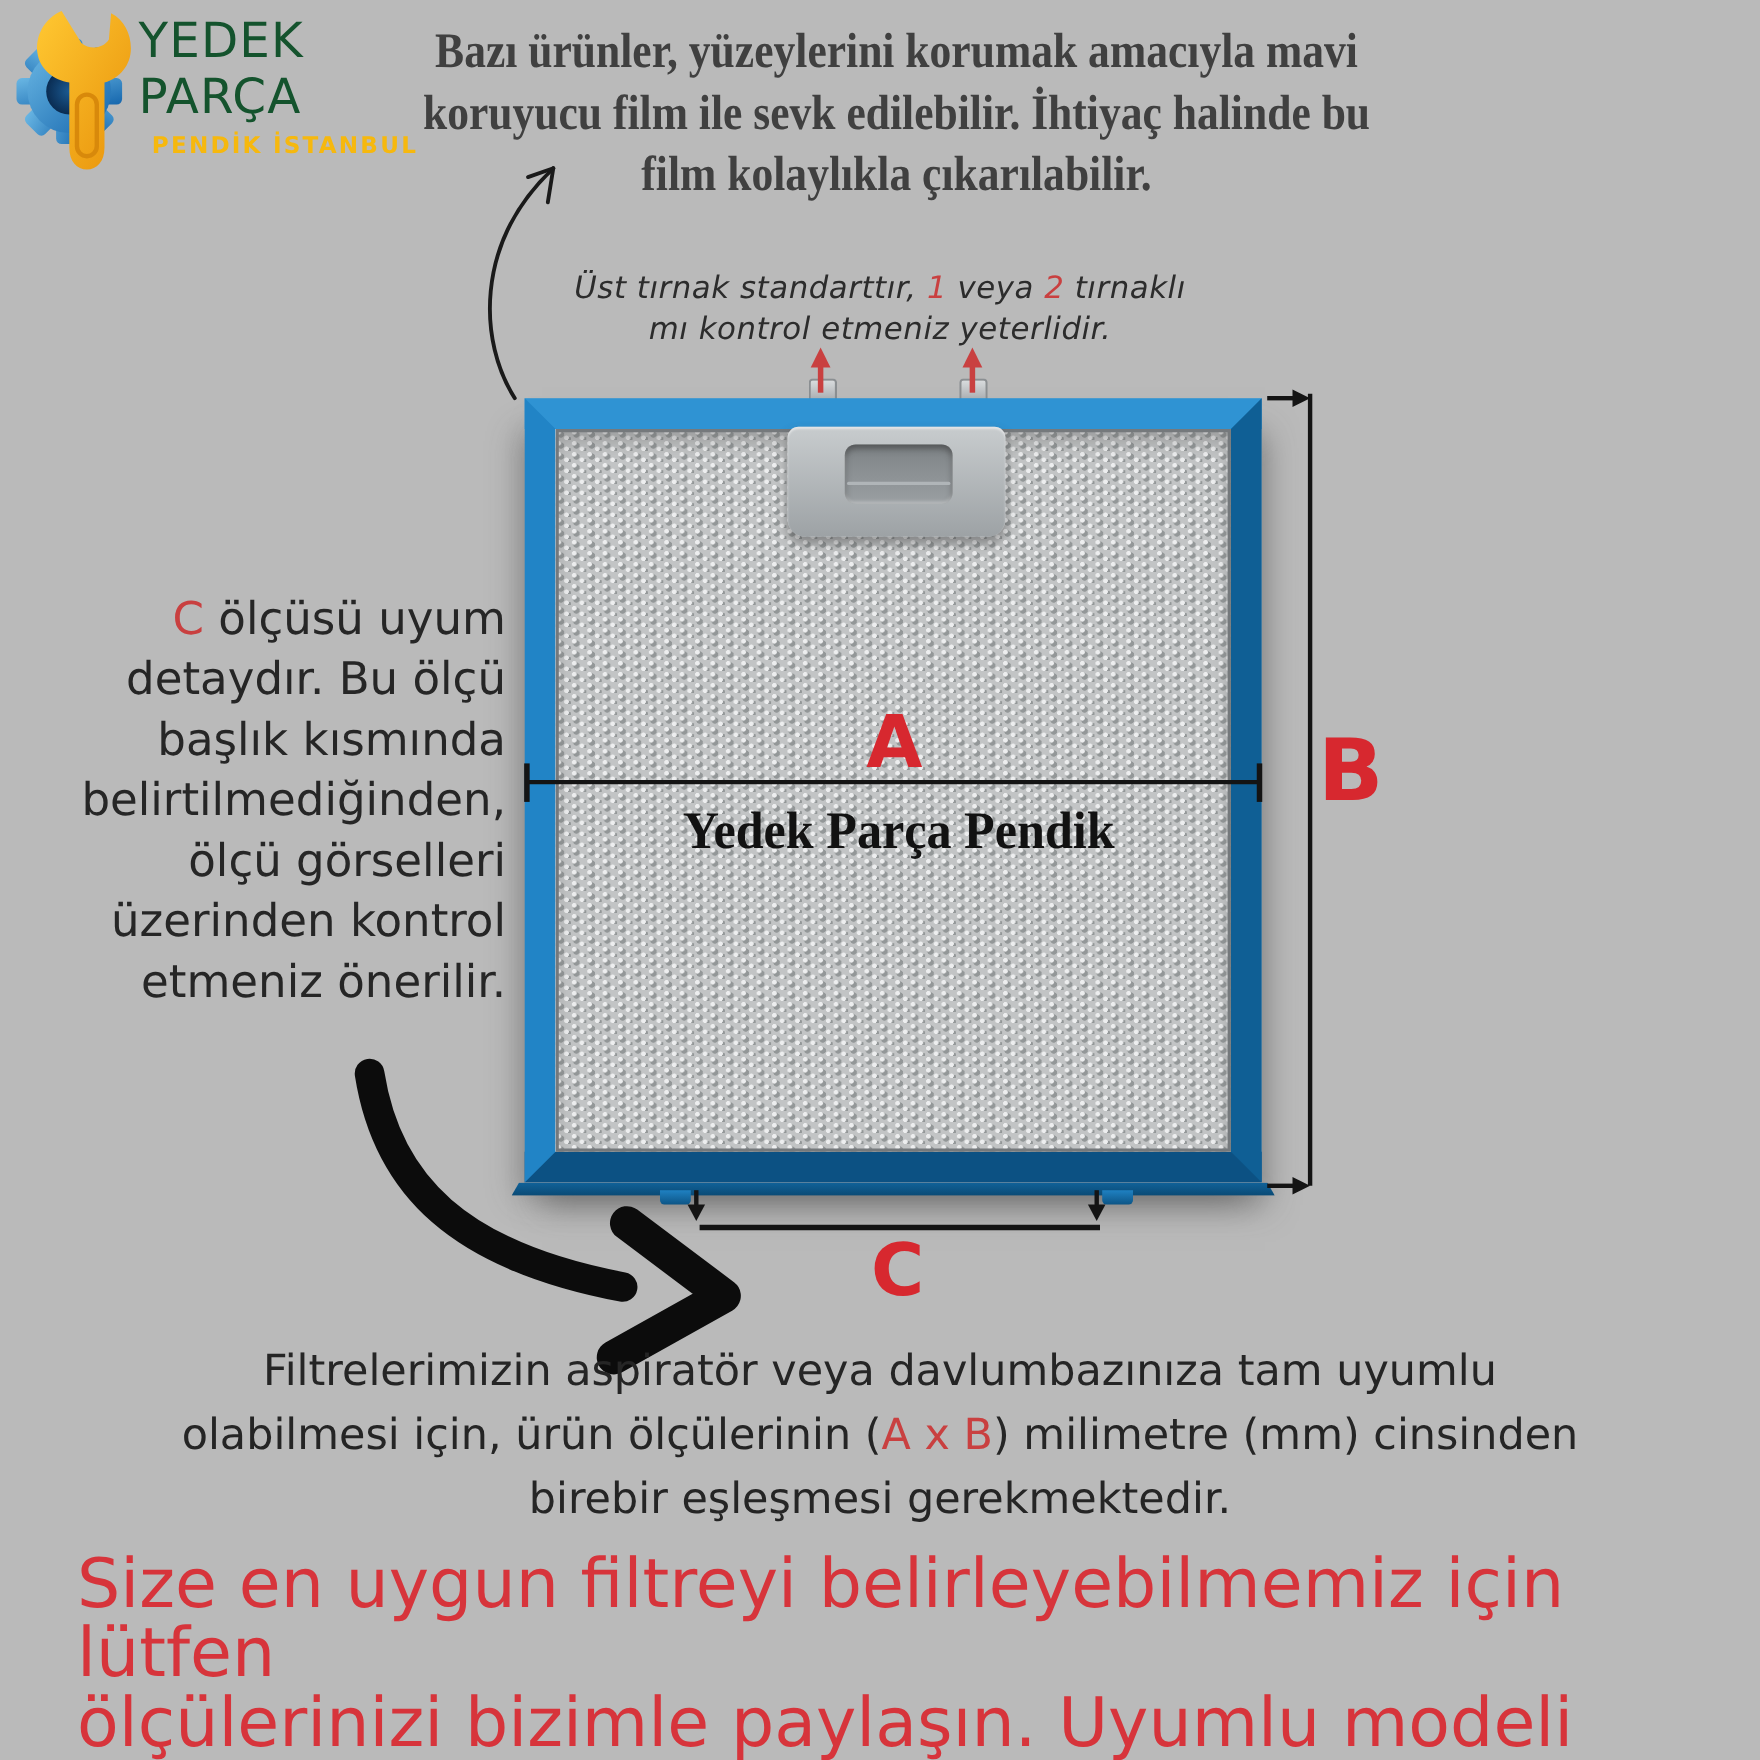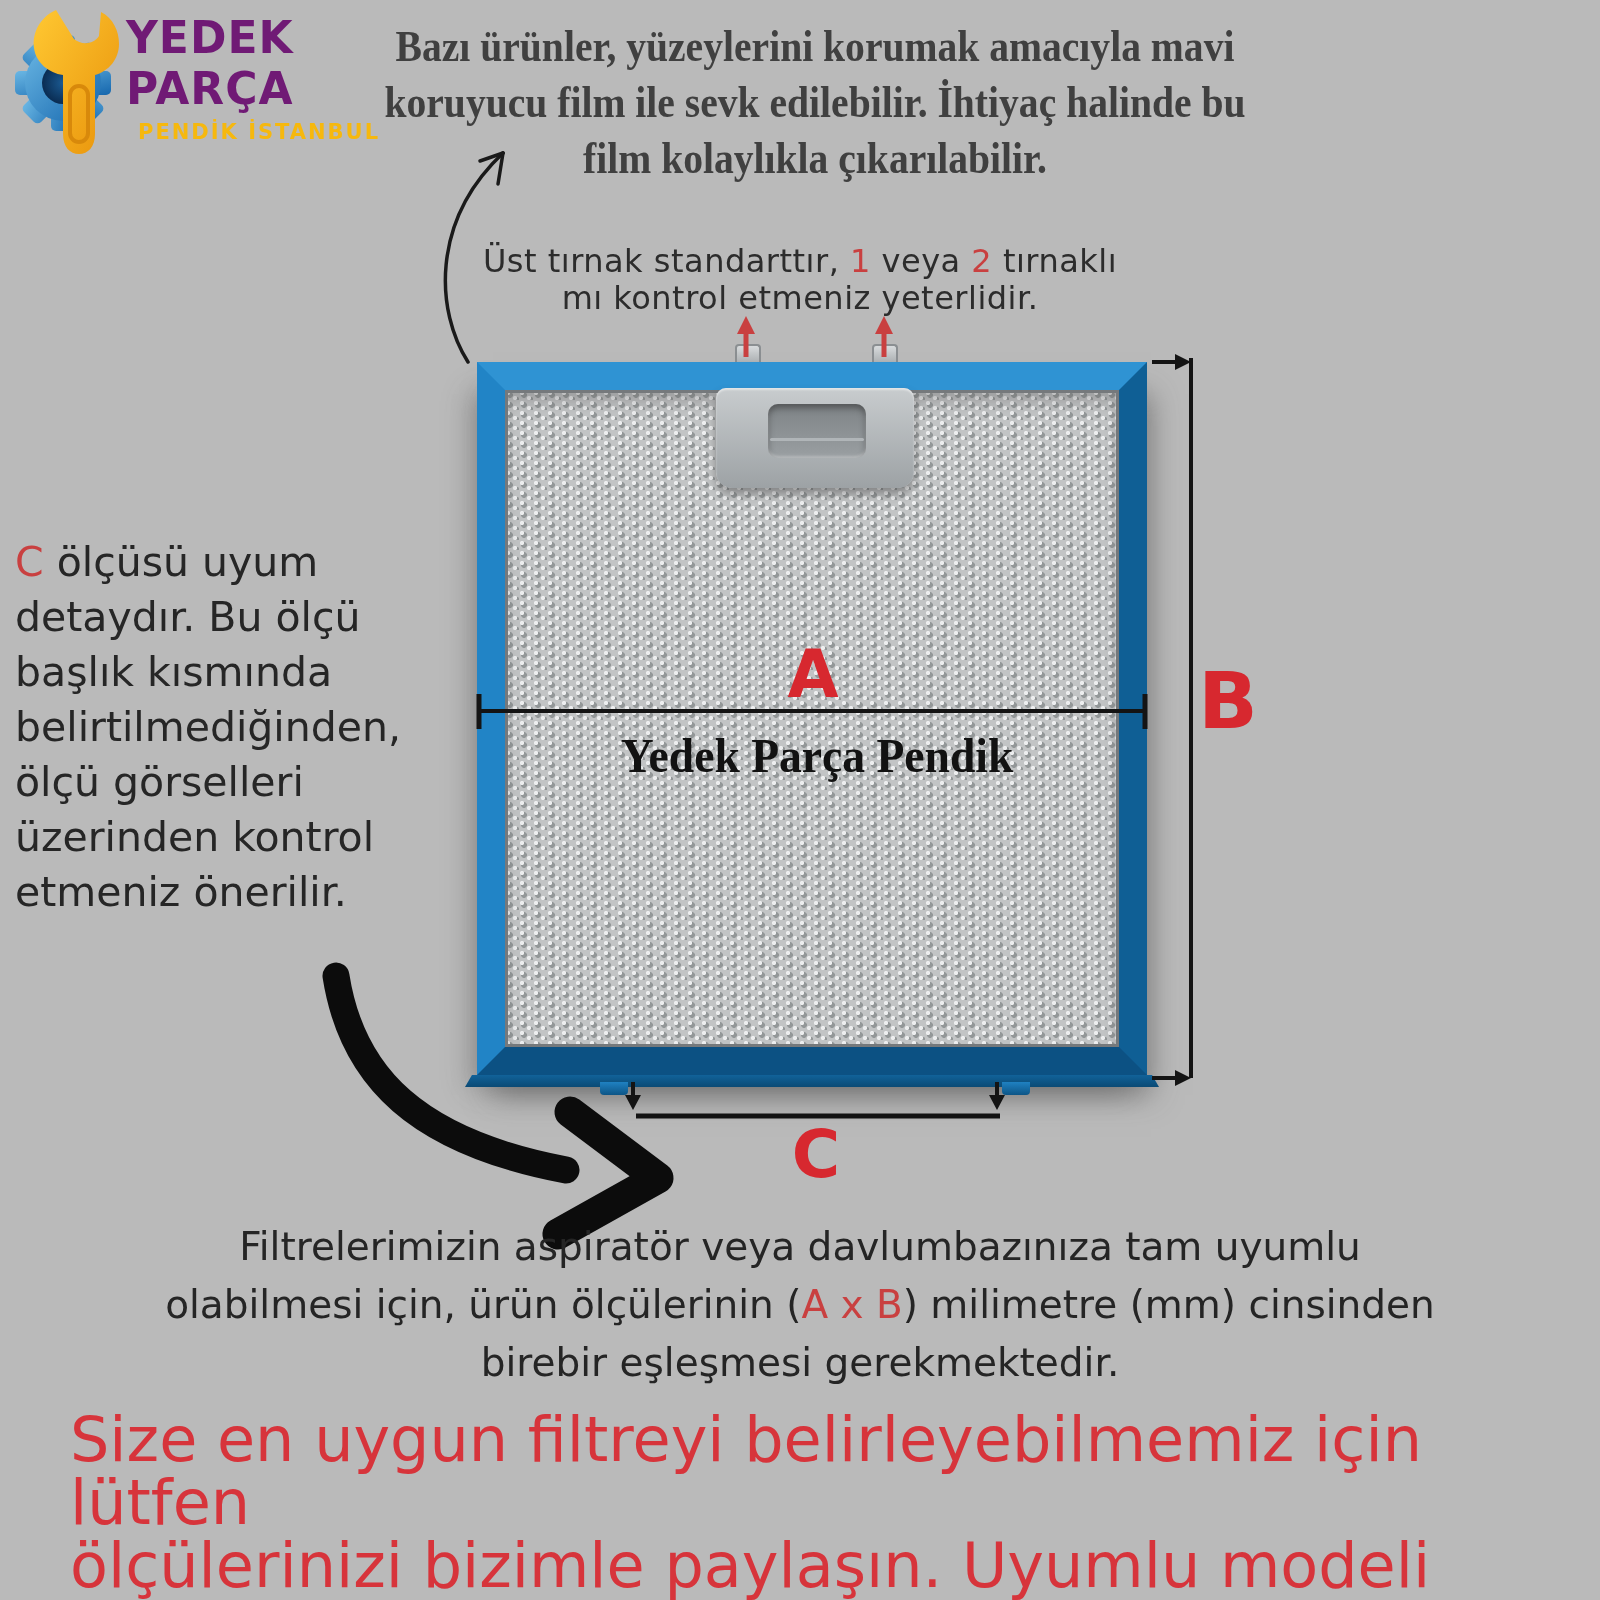--- a/index.html
+++ b/index.html
@@ -5,34 +5,34 @@
   html,body{margin:0;padding:0;background:#8e8e8e;}
   #canvas{
     position:relative;width:1600px;height:1600px;overflow:hidden;
     background:var(--background,#bababa);
     font-family:"DejaVu Sans",sans-serif;color:var(--text-black,#1c1c1c);
   }
   .abs{position:absolute;}
   
   .logo-icon{position:absolute;left:6px;top:6px;width:170px;height:160px;}
   .logo-text{position:absolute;left:126px;top:16px;line-height:1;}
-  .logo-l1,.logo-l2{font-weight:bold;font-size:44px;letter-spacing:1px;color:#701a75;}
+  .logo-l1,.logo-l2{font-weight:normal;font-size:44px;letter-spacing:1px;color:#14532d;}
   .logo-l2{margin-top:7px;}
   .logo-l3{margin-top:11px;font-weight:bold;font-size:21px;letter-spacing:2px;color:var(--logo-yellow,#f6b80e);margin-left:12px;}
   
   .top-note{left:290px;top:18px;width:1050px;text-align:center;
     font-family:"Liberation Serif","DejaVu Serif",serif;font-weight:bold;
     font-size:45px;line-height:56px;color:#404040;}
   .top-note .ln{transform:scaleX(.88);transform-origin:50% 50%;}
   
   .tab-note{left:480px;top:243px;width:640px;text-align:center;
-    font-size:32px;line-height:37px;color:#2c2c2c;letter-spacing:.5px;}
+    font-size:28px;line-height:37px;color:#2c2c2c;letter-spacing:.5px;font-style:italic;}
   .red{color:var(--note-red,#c94040);}
   
-  .left-note{left:15px;top:535px;width:445px;text-align:left;
+  .left-note{left:15px;top:535px;width:445px;text-align:right;
     font-size:41px;line-height:55px;color:#262626;}
   
   .frame{left:477px;top:362px;width:670px;height:713px;box-sizing:border-box;
     border:28px solid;border-color:#2f93d3 #0f5f95 #0c5183 #2184c6;
     box-shadow:10px 26px 28px -6px rgba(75,75,75,.55),-14px 22px 26px -8px rgba(75,75,75,.38);}
   .mesh{left:505px;top:390px;width:614px;height:657px;
     background-color:var(--mesh-gray,#c2c4c5);
     background-image:
       radial-gradient(circle at 3px 3px,#edeeef 1.8px,rgba(0,0,0,0) 2.4px),
       radial-gradient(circle at 10px 8px,#edeeef 1.8px,rgba(0,0,0,0) 2.4px),

